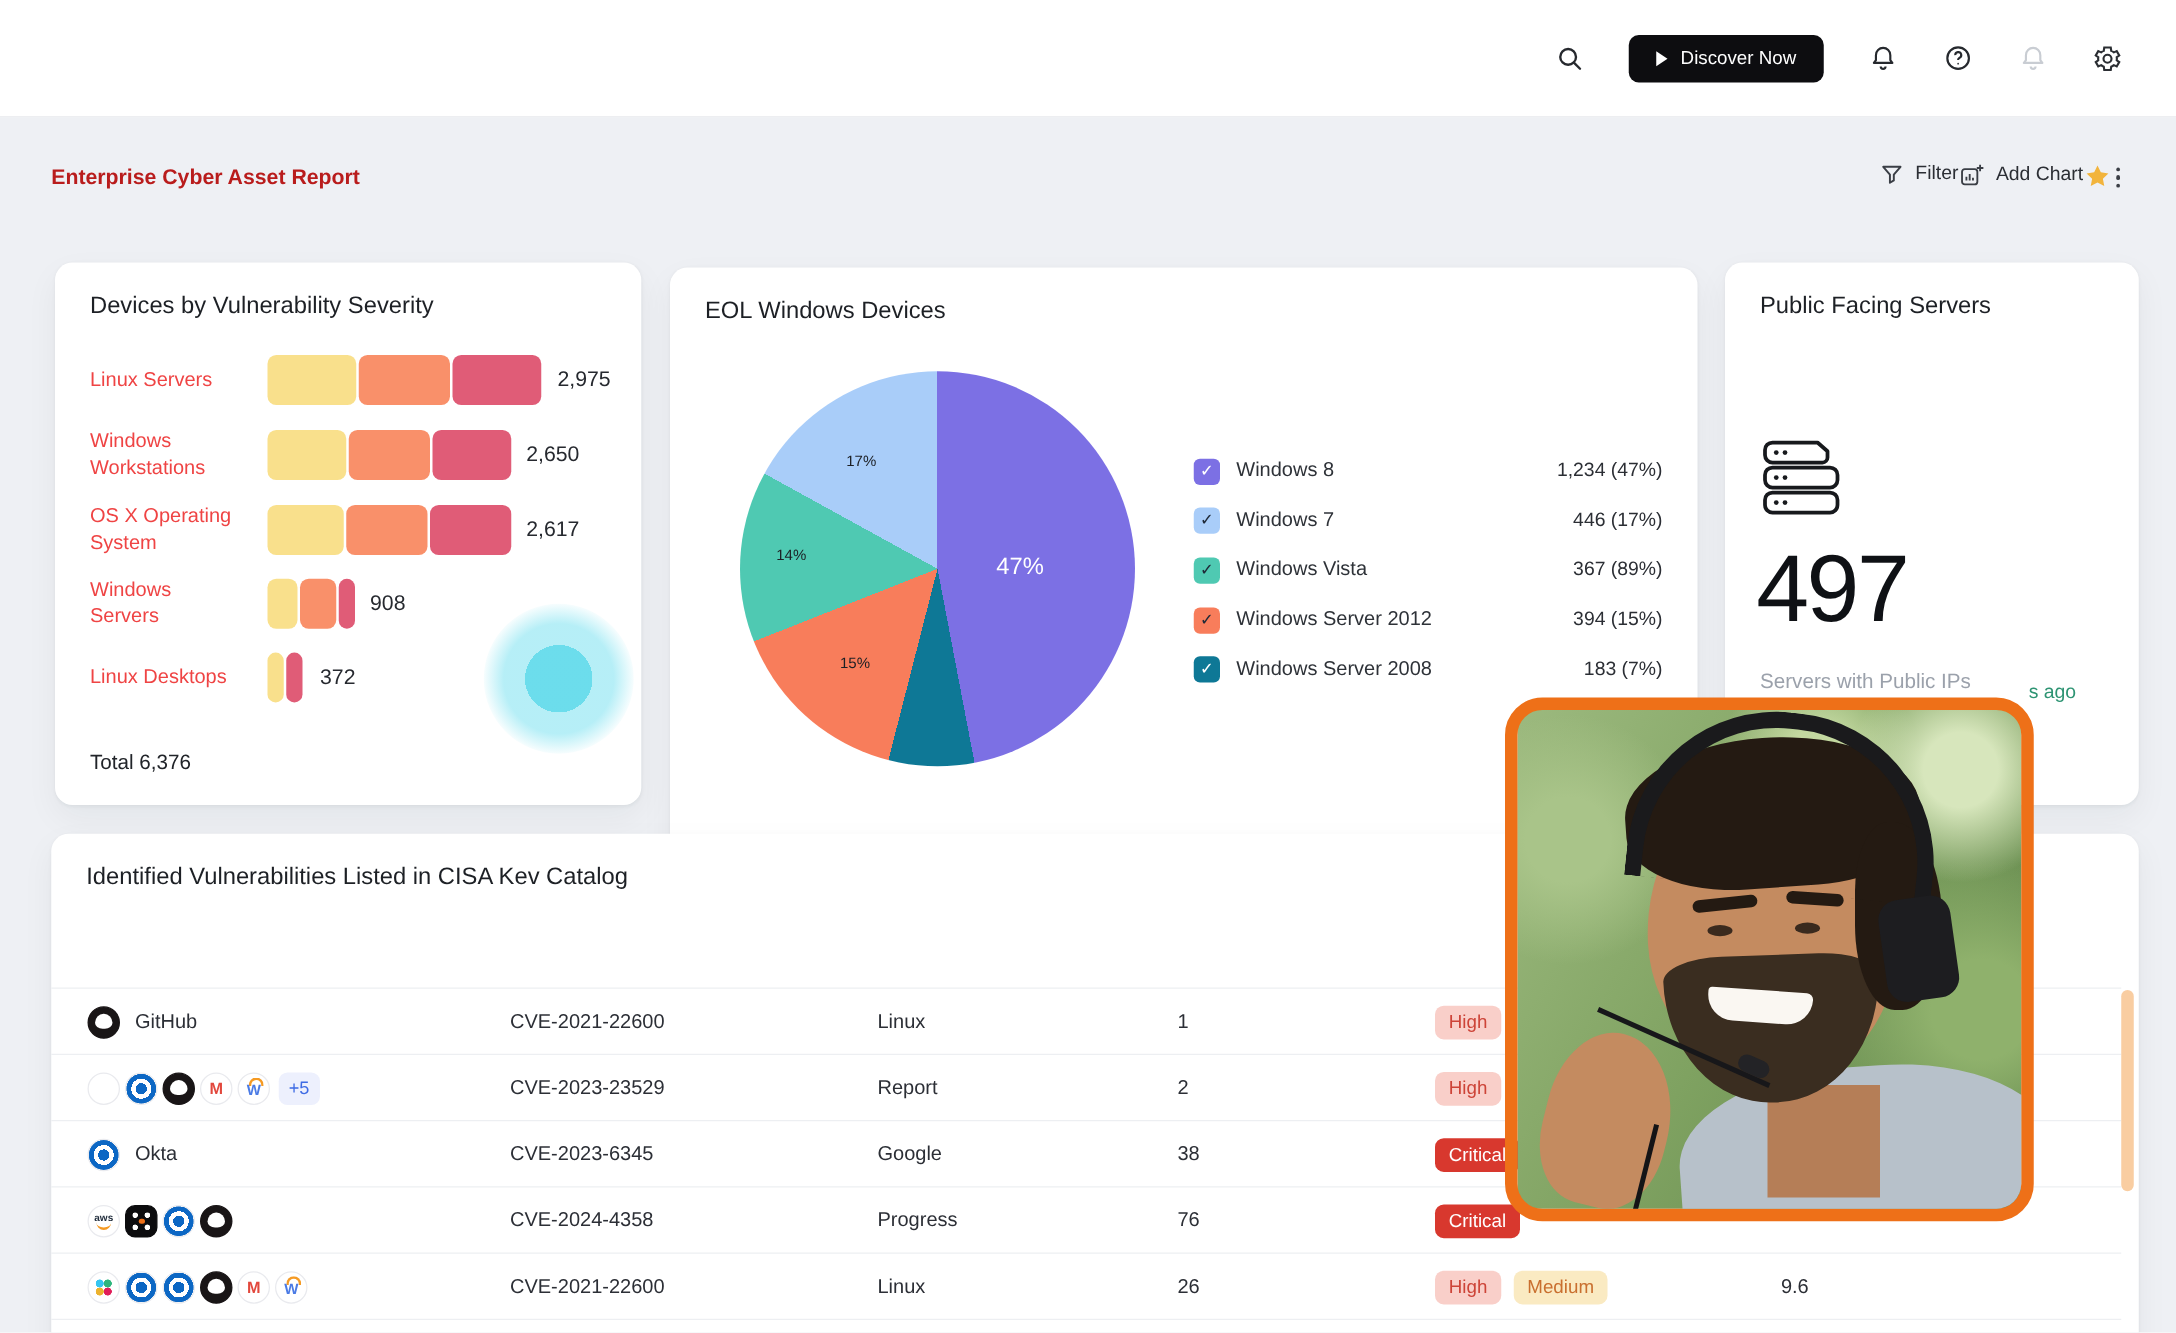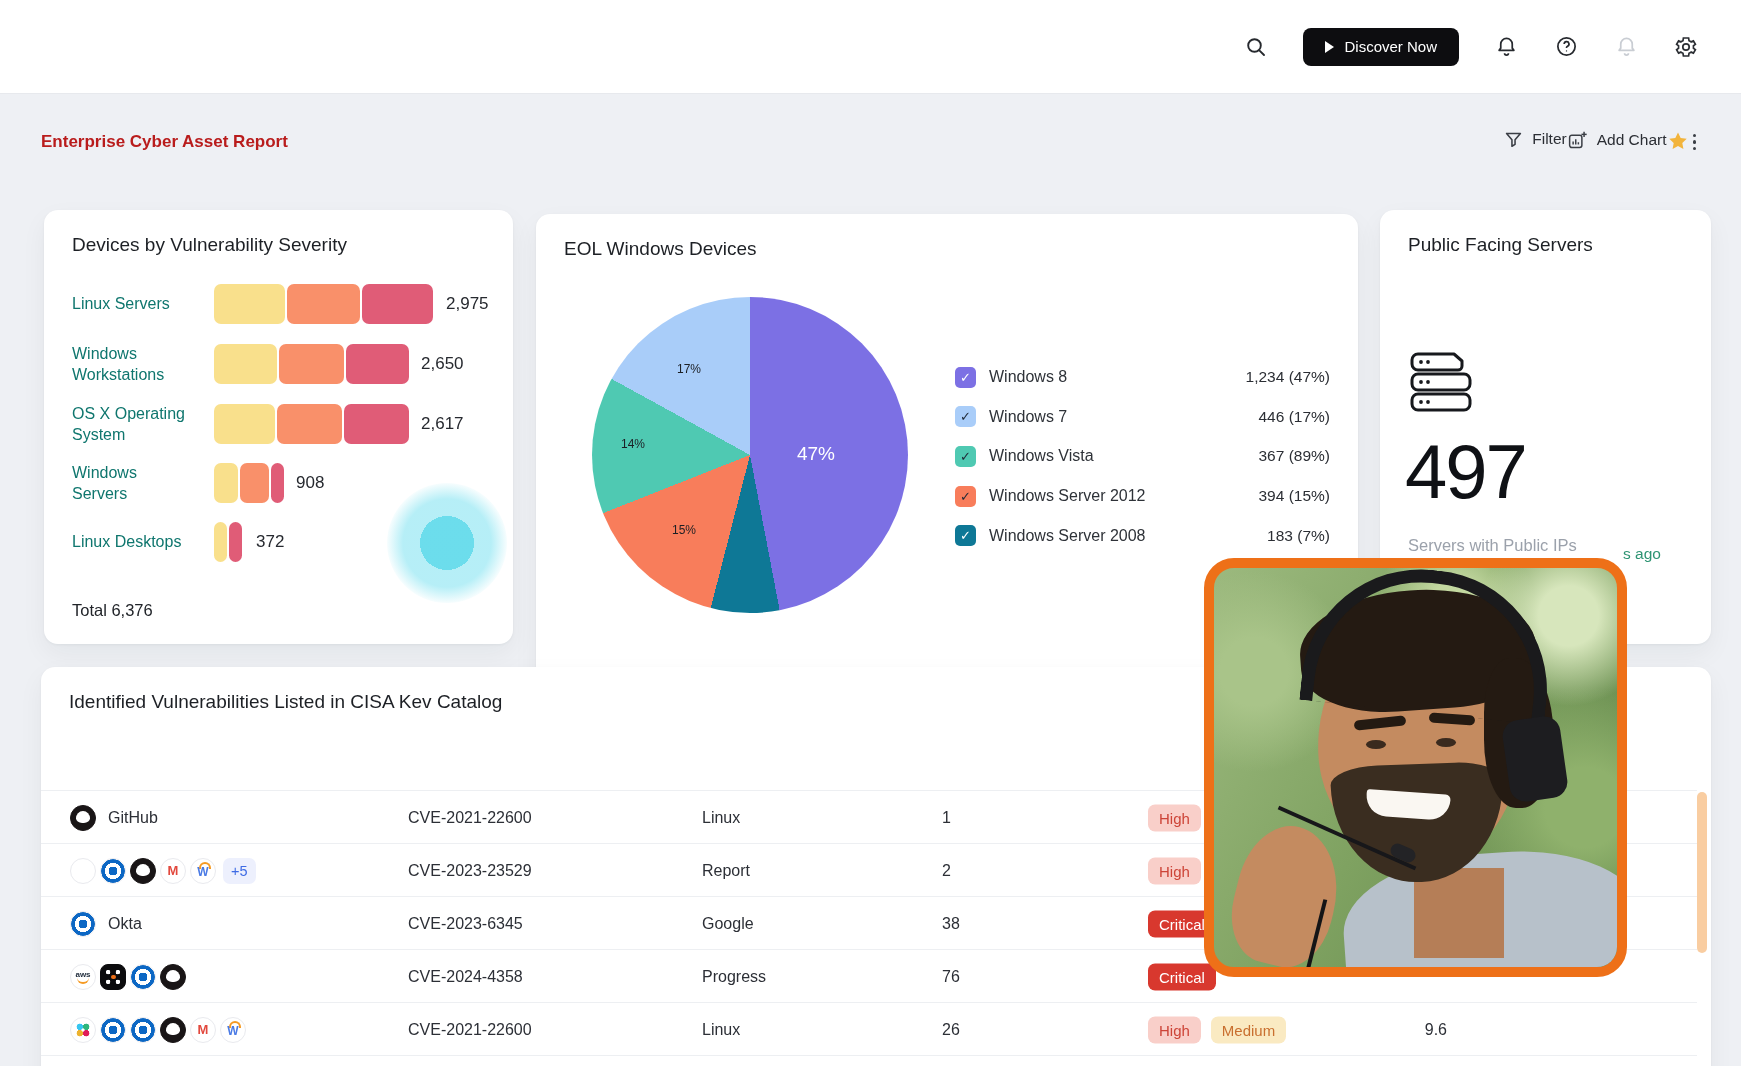--- a/index.html
+++ b/index.html
@@ -31,21 +31,21 @@
 
   
   .card{position:absolute;background:#fff;border-radius:14px;
         box-shadow:0 1px 3px rgba(25,30,45,.05),0 10px 26px rgba(25,30,45,.05);}
   .card-title{position:absolute;left:28px;top:24px;font-size:19px;color:#1d2025;font-weight:500;}
 
   
   #sev-card{left:44px;top:210px;width:469px;height:434px;}
   .sev-row{position:absolute;left:28px;height:40px;width:420px;}
   .sev-label{position:absolute;left:0;top:50%;transform:translateY(-50%);width:118px;
-             font-size:16px;color:#0f766e;line-height:1.32;}
+             font-size:16px;color:#ef4444;line-height:1.32;}
   .sev-bar{position:absolute;left:142px;top:0;height:40px;display:flex;gap:2px;}
   .sev-seg{height:40px;border-radius:7px;}
   .sev-val{position:absolute;top:50%;transform:translateY(-50%);font-size:17px;color:#26292f;}
   .sev-total{position:absolute;left:28px;bottom:24px;font-size:16.5px;font-weight:500;color:#212429;}
 
   
   .click-glow{position:absolute;left:387px;top:483px;width:120px;height:120px;z-index:20;
     background:radial-gradient(circle,rgba(100,219,235,.95) 0 27px,rgba(122,225,240,.55) 27px 44px,rgba(140,230,244,0) 62px);
     border-radius:50%;pointer-events:none;}
 

